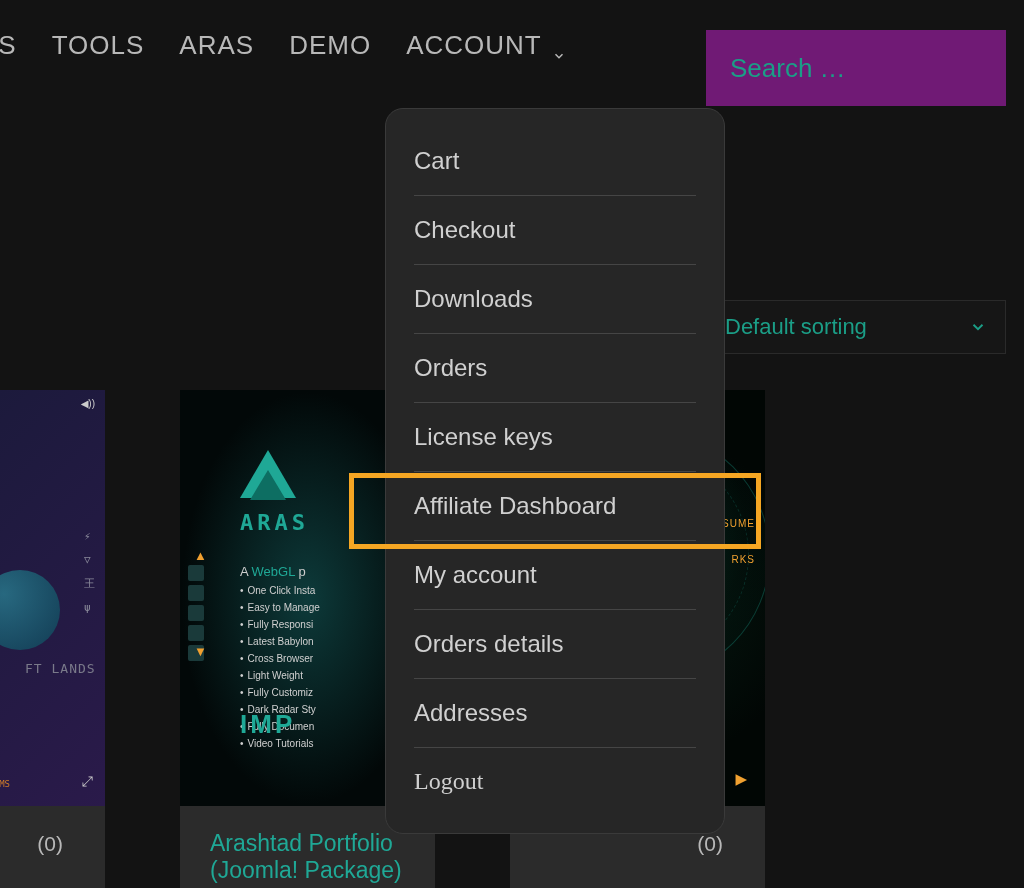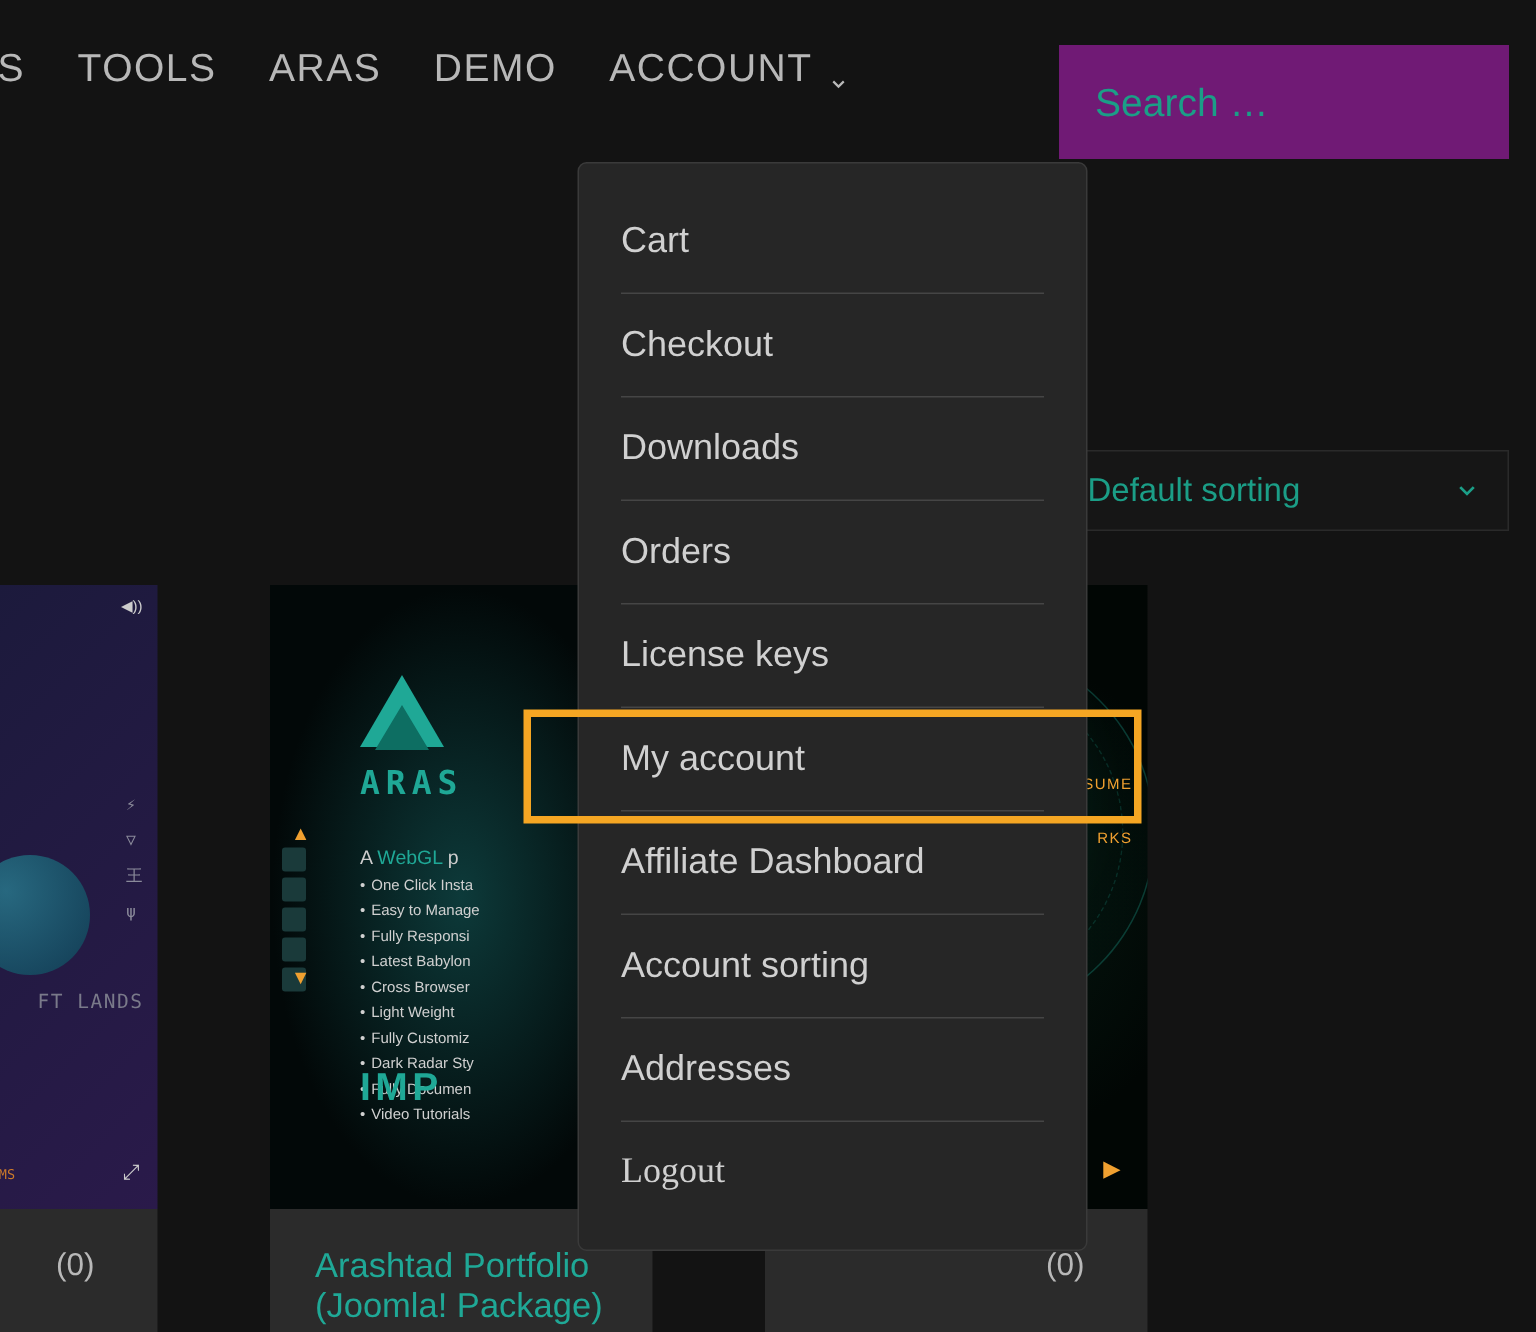--- a/index.html
+++ b/index.html
@@ -82,21 +82,21 @@
       width: 100%;
       height: 100%;
     }
     .dropdown-menu {
       position: absolute;
       top: 108px;
       left: 385px;
       width: 340px;
       background: #262626;
       border: 1px solid #3a3a3a;
-      border-radius: 6px;
+      border-radius: 18px;
       padding: 18px 28px;
       z-index: 100;
     }
     .dropdown-item {
       color: #d0d0d0;
       font-size: 24px;
       padding: 20px 0;
       border-bottom: 1px solid #454545;
       cursor: pointer;
       font-weight: 400;
@@ -415,23 +415,23 @@
     </span>
   </div>
 </div>
 
 <div class="dropdown-menu">
   <div class="dropdown-item">Cart</div>
   <div class="dropdown-item">Checkout</div>
   <div class="dropdown-item">Downloads</div>
   <div class="dropdown-item">Orders</div>
   <div class="dropdown-item">License keys</div>
+  <div class="dropdown-item">Affiliate Dashboard</div>
   <div class="dropdown-item">My account</div>
-  <div class="dropdown-item">Affiliate Dashboard</div>
-  <div class="dropdown-item">Account sorting</div>
+  <div class="dropdown-item">Orders details</div>
   <div class="dropdown-item">Addresses</div>
   <div class="dropdown-item">Logout</div>
 </div>
 
 <div class="highlight-box"></div>
 
 <div class="sort-box">
   <span class="sort-text">Default sorting</span>
   <span class="sort-chevron">
     <svg viewBox="0 0 24 24" fill="none" stroke="currentColor" stroke-width="2.5">

